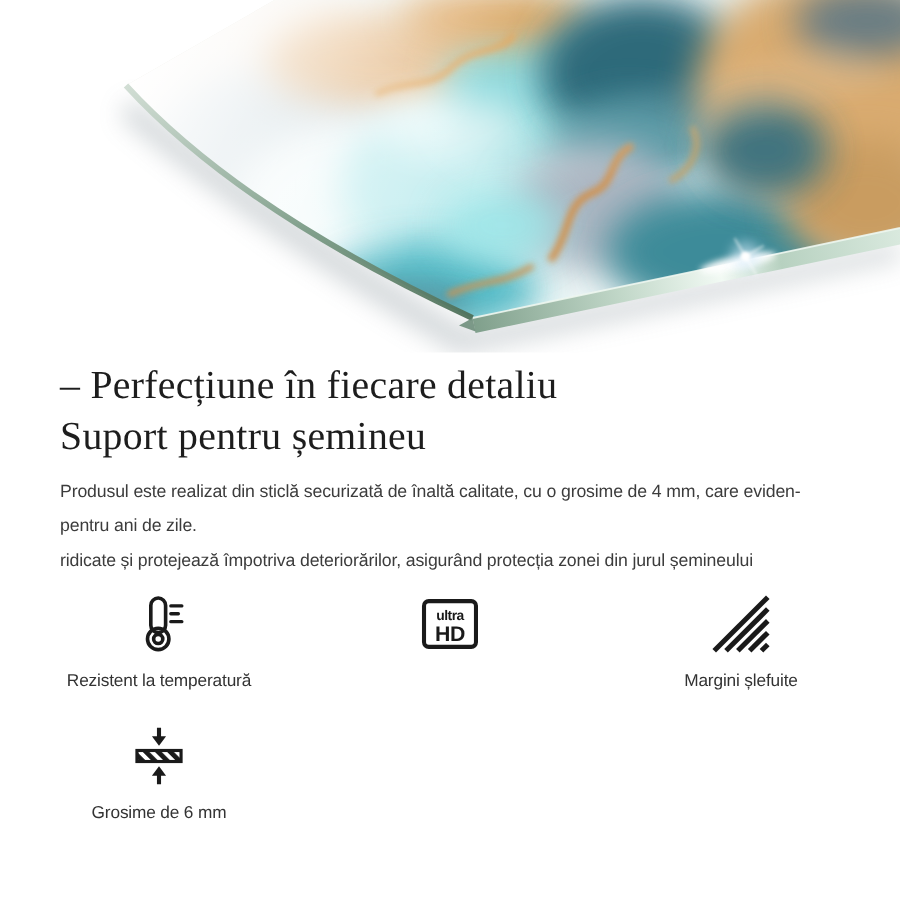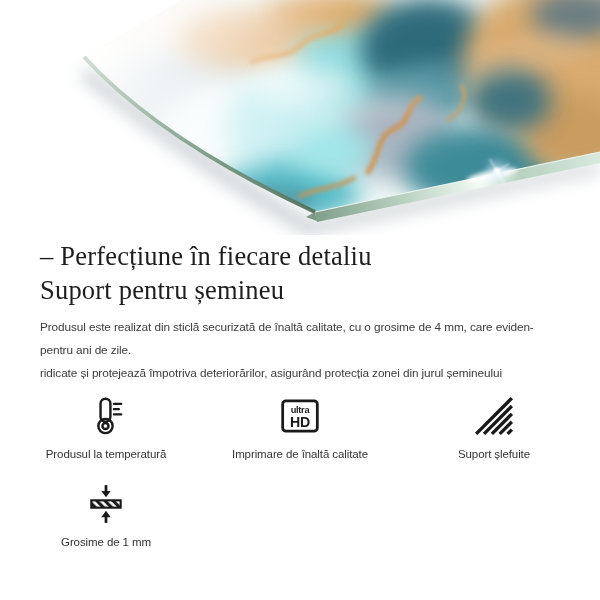--- a/index.html
+++ b/index.html
@@ -151,61 +151,60 @@
     <div class="ficon">
       <svg width="42" height="42" viewBox="0 0 40 40" fill="none" stroke="#1a1a1a" stroke-width="2.3" stroke-linecap="round">
         <rect x="14.8" y="3.5" width="9.4" height="22" rx="4.7"></rect>
         <circle cx="19.5" cy="29.5" r="6.8"></circle>
         <circle cx="19.5" cy="29.5" r="2.9"></circle>
         <line x1="27.5" y1="8.5" x2="34.5" y2="8.5" stroke-width="2.1"></line>
         <line x1="27.5" y1="13.5" x2="32.3" y2="13.5" stroke-width="2.1"></line>
         <line x1="27.5" y1="18.5" x2="34.5" y2="18.5" stroke-width="2.1"></line>
       </svg>
     </div>
-    <div class="flabel">Produsul la temperatură</div>
+    <div class="flabel">Rezistent la temperatură</div>
   </div>
 
   <div class="feature">
     <div class="ficon">
       <svg width="42" height="42" viewBox="0 0 40 40">
         <rect x="3.5" y="5.5" width="33" height="29" rx="3" fill="none" stroke="#1a1a1a" stroke-width="2.6"></rect>
         <text x="20" y="17.5" text-anchor="middle" font-family="Liberation Sans, sans-serif" font-size="8.8" font-weight="bold" fill="#1a1a1a" letter-spacing="-0.3">ultra</text>
         <text x="20" y="30.5" text-anchor="middle" font-family="Liberation Sans, sans-serif" font-size="13.5" font-weight="bold" fill="#1a1a1a" letter-spacing="-0.3">HD</text>
       </svg>
     </div>
-    <div class="flabel">Imprimare de înaltă calitate</div>
   </div>
 
 
 
   <div class="feature">
     <div class="ficon">
       <svg width="42" height="42" viewBox="0 0 40 40" stroke="#1a1a1a" stroke-width="3.2" stroke-linecap="butt">
         <line x1="3" y1="37" x2="37" y2="3"></line>
         <line x1="10.5" y1="37" x2="37" y2="10.5"></line>
         <line x1="18" y1="37" x2="37" y2="18"></line>
         <line x1="25.5" y1="37" x2="37" y2="25.5"></line>
         <line x1="33" y1="37" x2="37" y2="33"></line>
       </svg>
     </div>
-    <div class="flabel">Suport șlefuite</div>
+    <div class="flabel">Margini șlefuite</div>
   </div>
 
   <div class="feature">
     <div class="ficon">
       <svg width="42" height="42" viewBox="0 0 40 40">
         <defs>
           <pattern id="hatchP" width="5.5" height="5.5" patternUnits="userSpaceOnUse" patternTransform="rotate(-45)">
             <rect width="5.5" height="5.5" fill="#ffffff"></rect>
             <rect width="3" height="5.5" fill="#1a1a1a"></rect>
           </pattern>
         </defs>
         <line x1="20" y1="2" x2="20" y2="8" stroke="#1a1a1a" stroke-width="2.6"></line>
         <polygon points="15.5,7.5 24.5,7.5 20,13.5" fill="#1a1a1a"></polygon>
         <rect x="6" y="16.5" width="28" height="7" fill="url(#hatchP)" stroke="#1a1a1a" stroke-width="2"></rect>
         <polygon points="15.5,32.5 24.5,32.5 20,26.5" fill="#1a1a1a"></polygon>
         <line x1="20" y1="32" x2="20" y2="38" stroke="#1a1a1a" stroke-width="2.6"></line>
       </svg>
     </div>
-    <div class="flabel">Grosime de 1 mm</div>
+    <div class="flabel">Grosime de 6 mm</div>
   </div>
 
 </div>
 
 </body></html>

